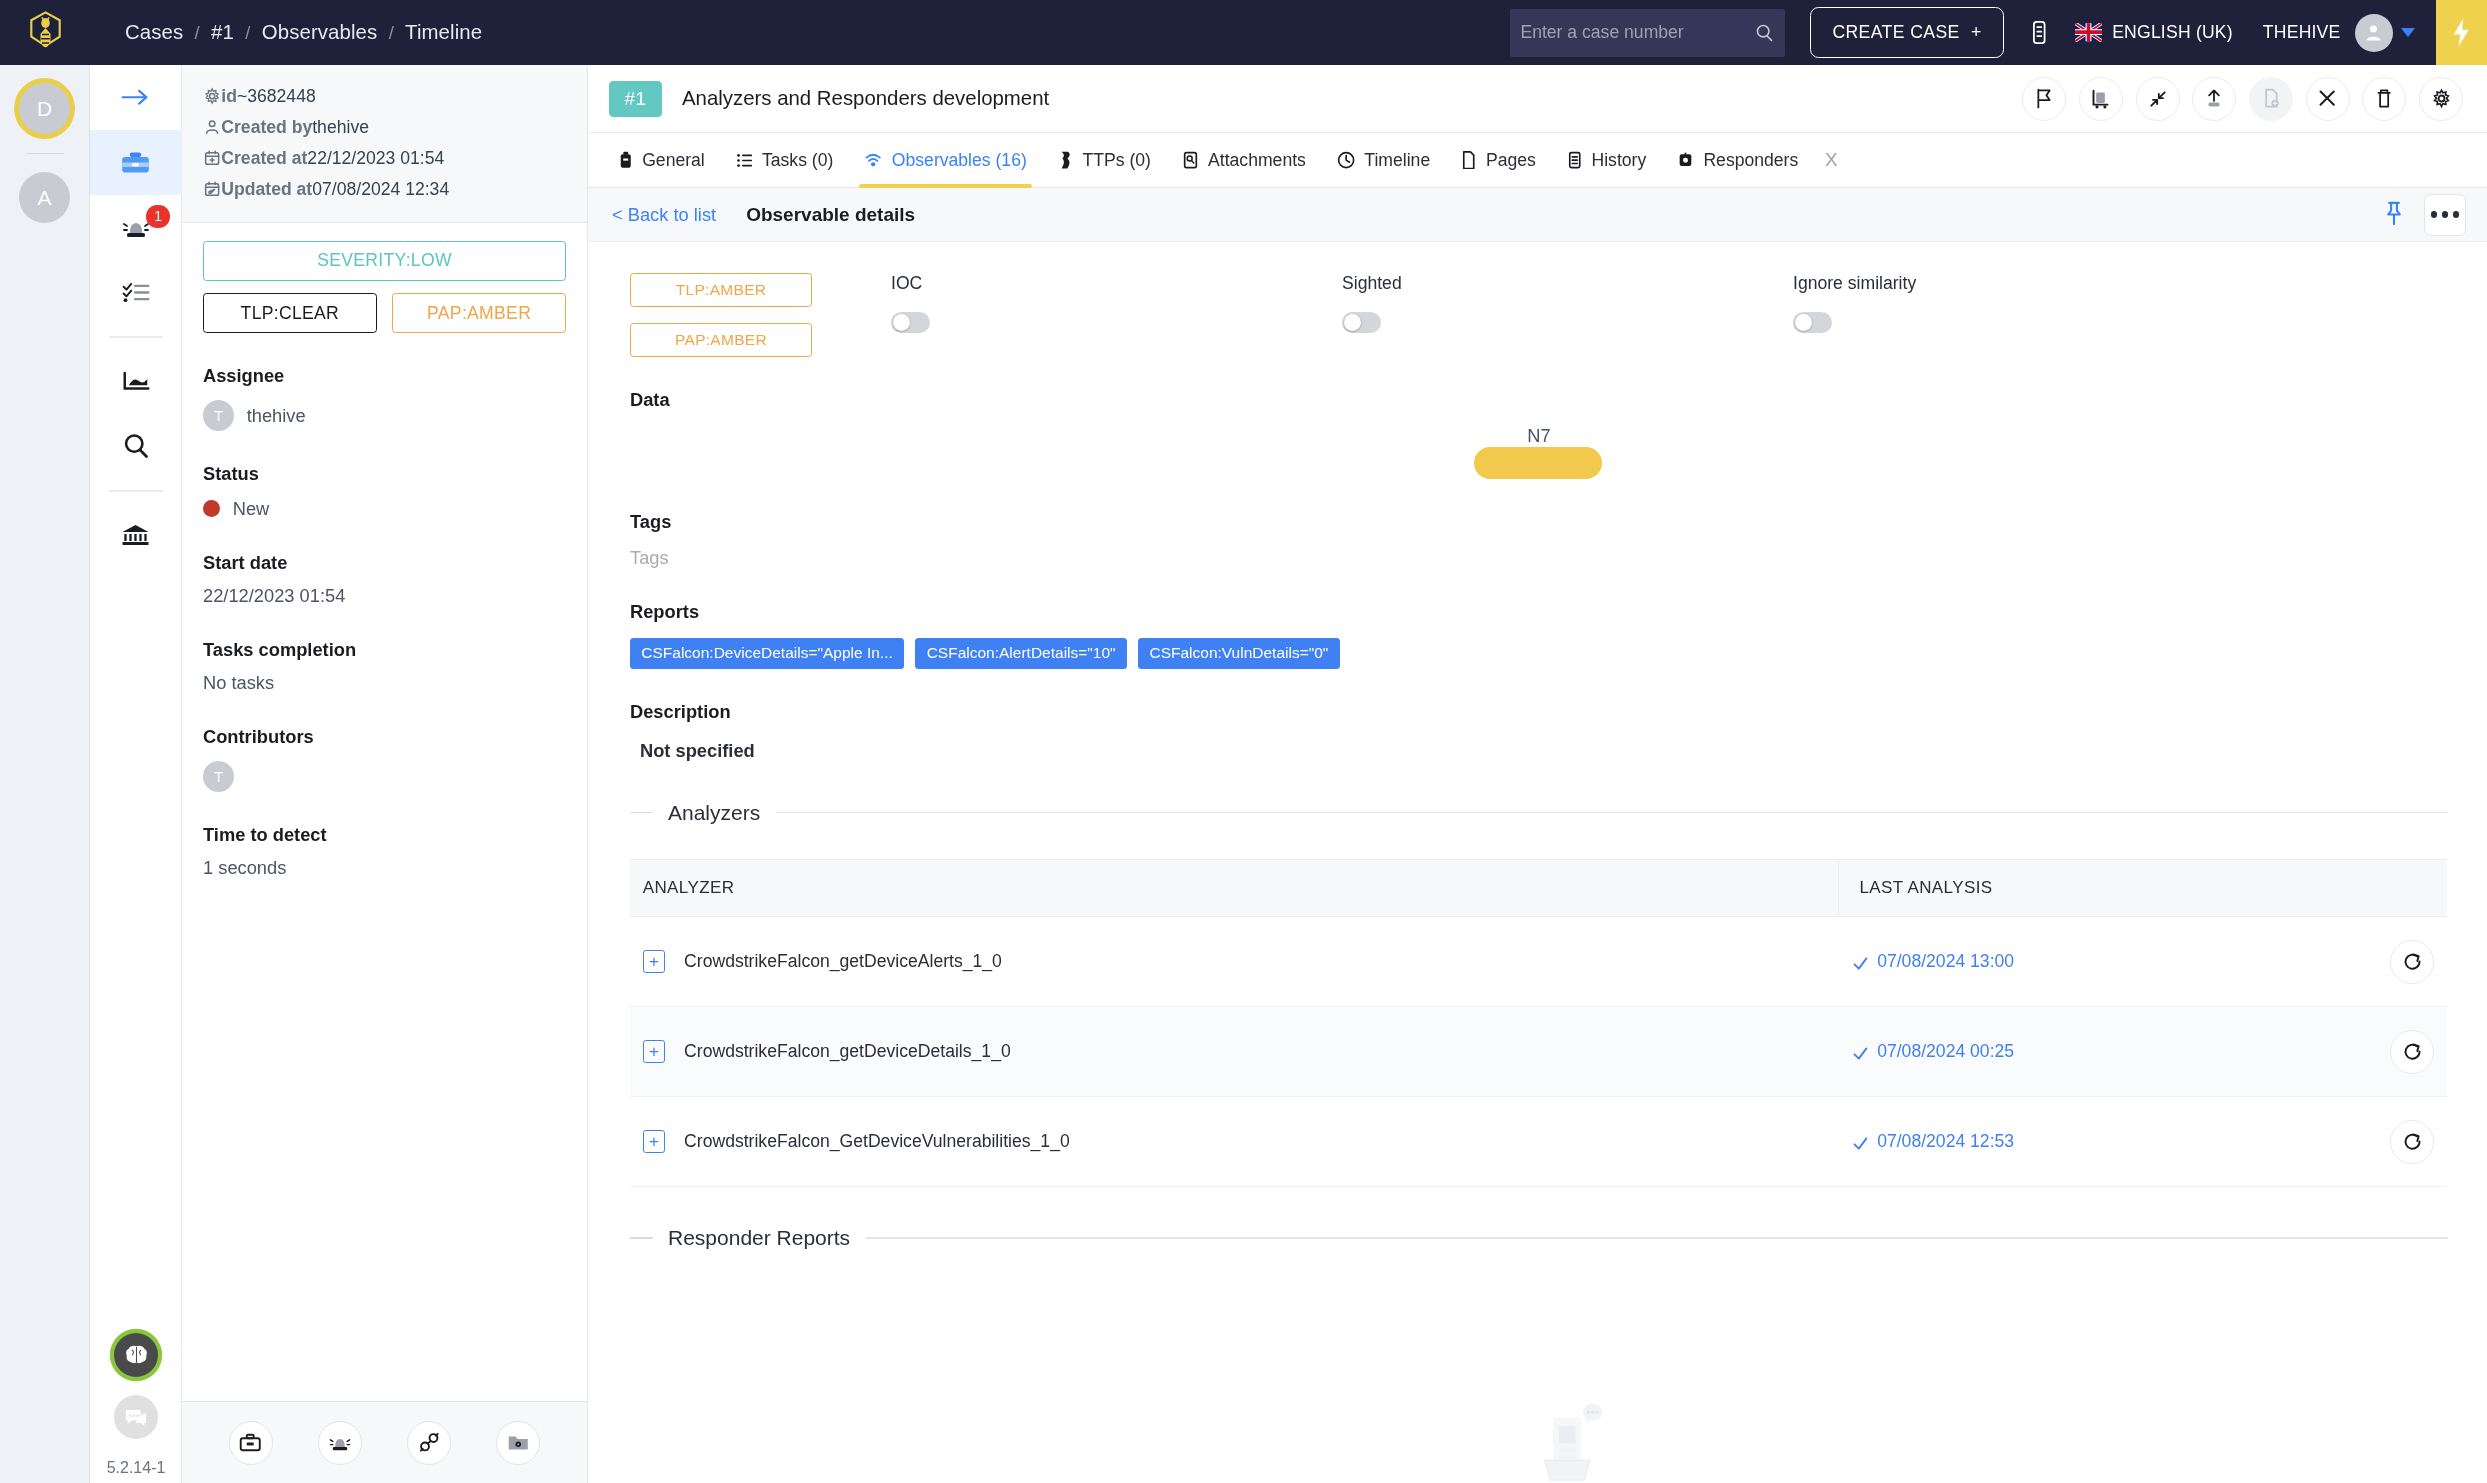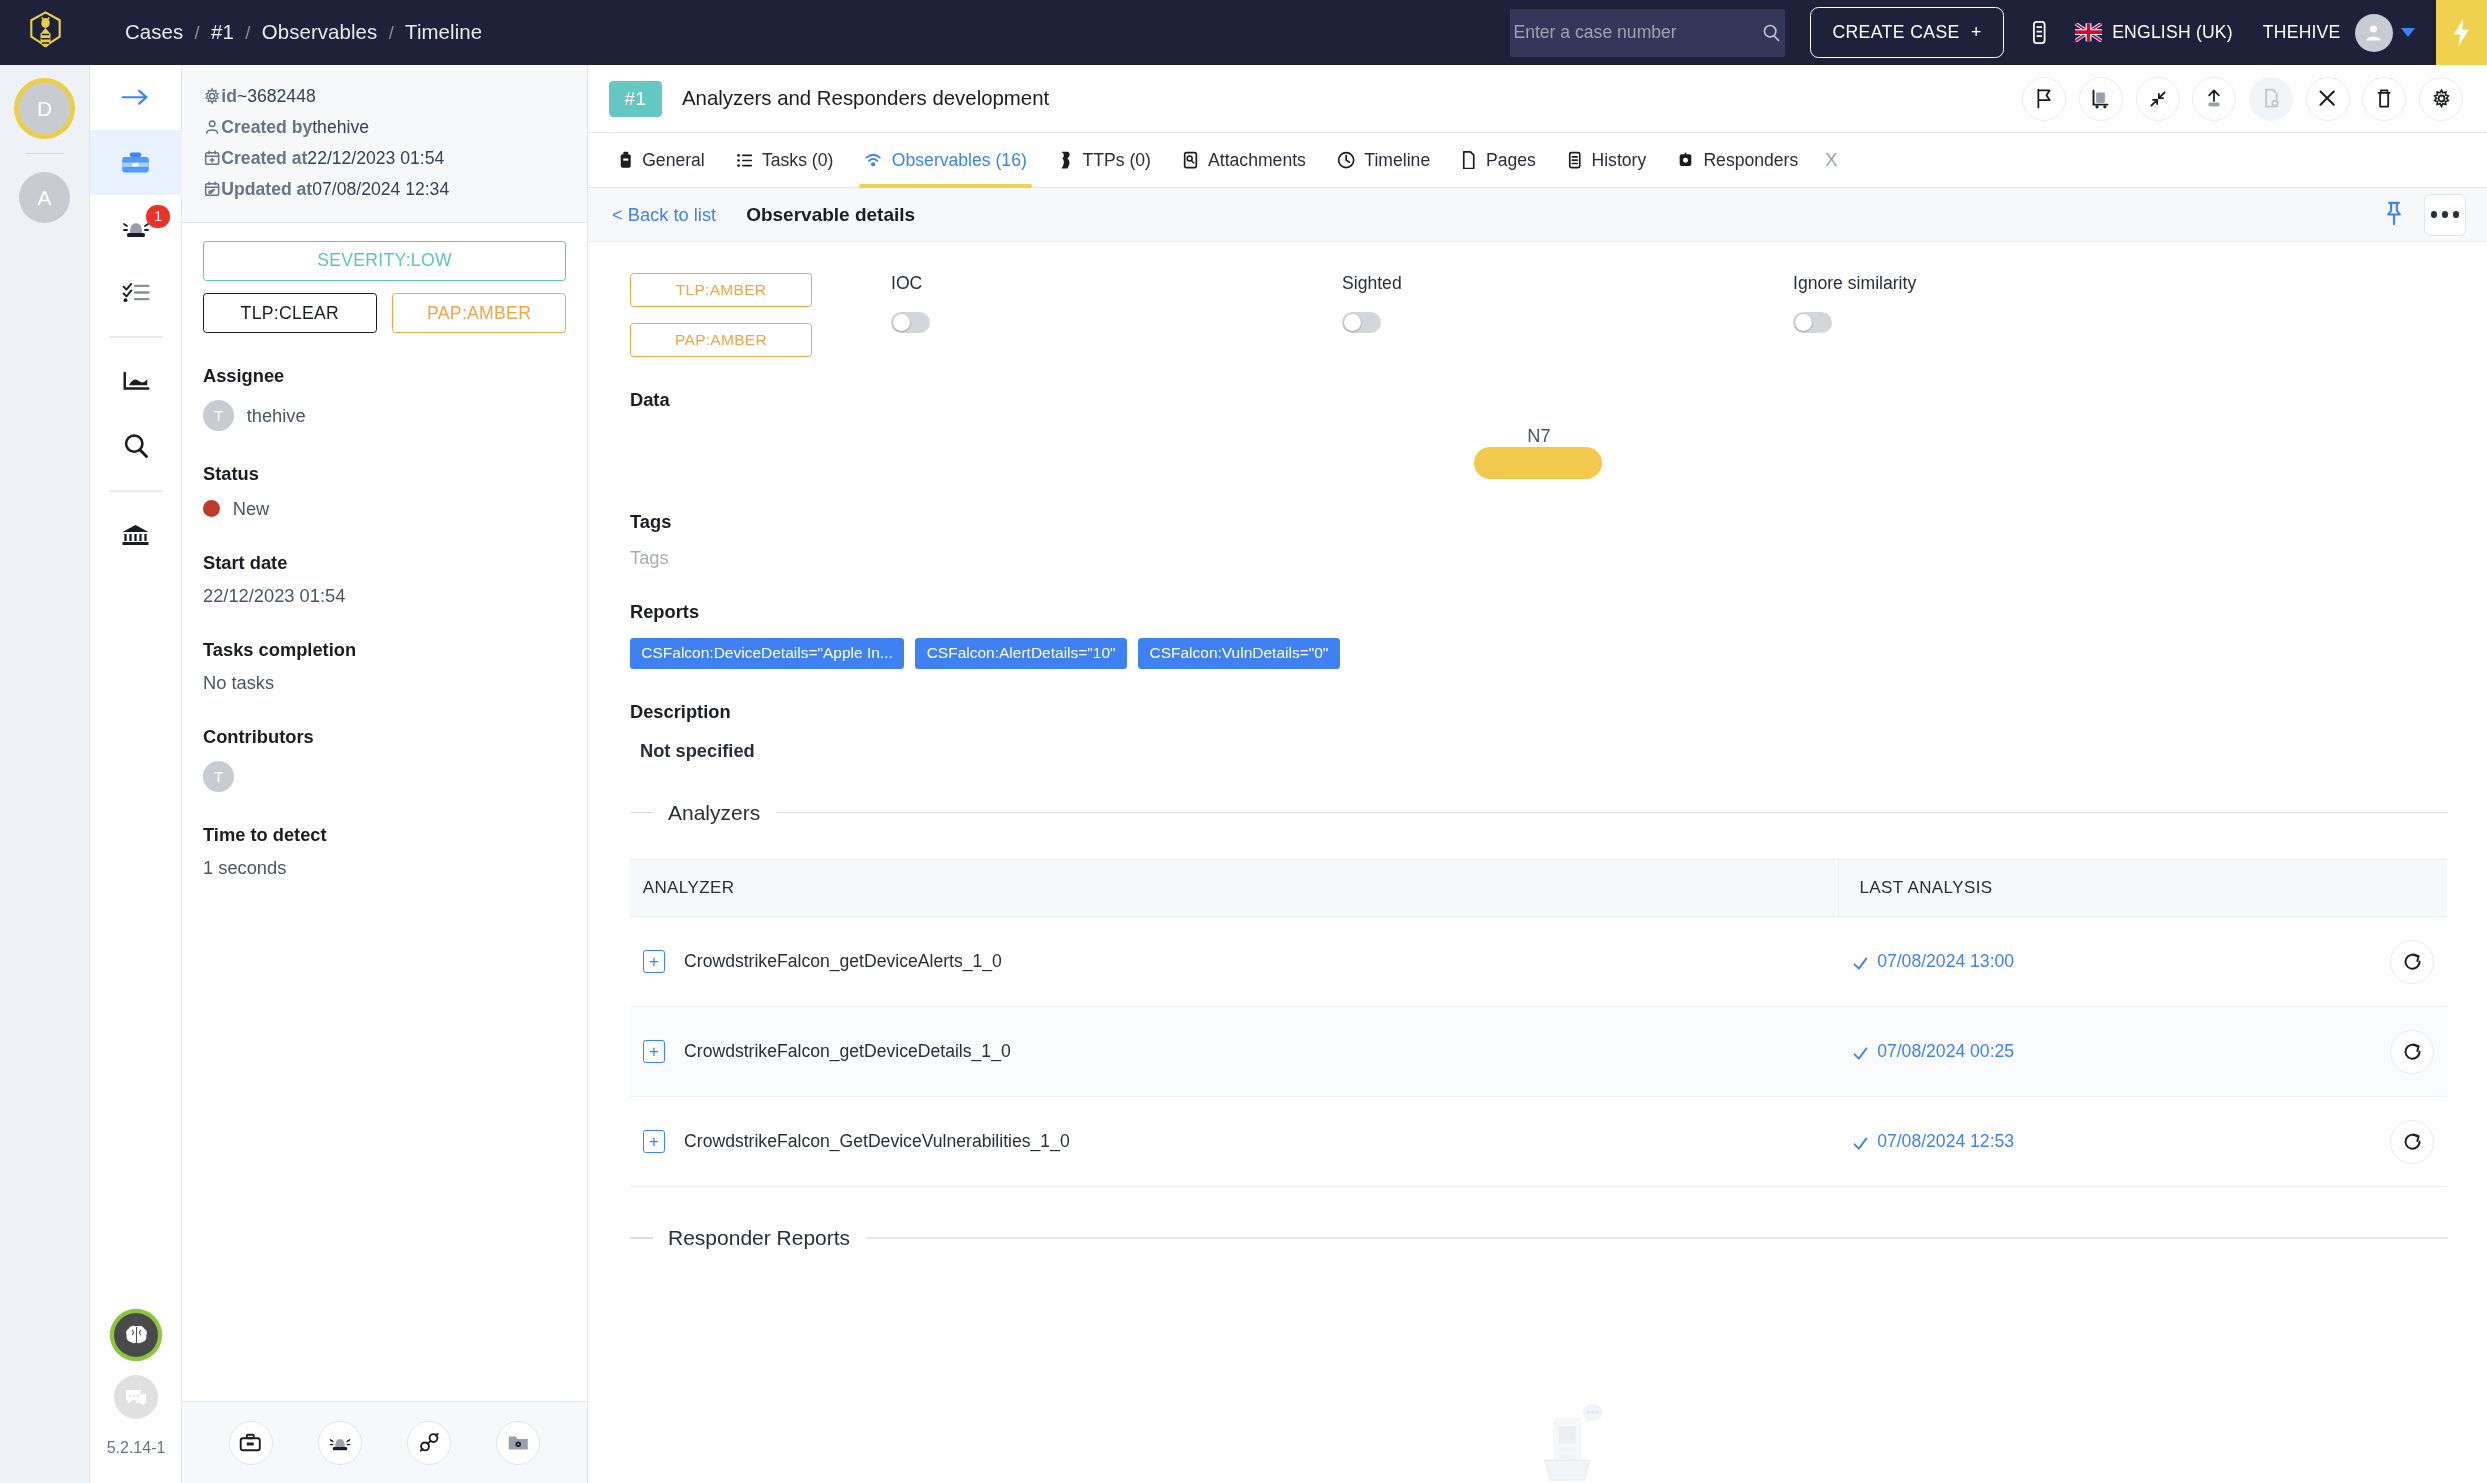--- a/index.html
+++ b/index.html
@@ -25,21 +25,21 @@
     color: #e8e9f0; font-size: 20.4px; margin-left: 35px; letter-spacing: 0.1px;
   }
   .breadcrumb .sep { color: #8d8fa3; font-size: 18.3px; }
   .breadcrumb a { color: #e8e9f0; text-decoration: none; }
   .top-right {
     position: absolute; right: 0; top: 0; height: 65px;
     display: flex; align-items: center; gap: 0;
   }
   .case-search {
     width: 275px; height: 48px; background: #343758;
-    display: flex; align-items: center; padding: 0 3px;
+    display: flex; align-items: center; padding: 0 10px;
     border-radius: 2.1px;
   }
   .case-search input {
     flex: 1; background: transparent; border: none; outline: none;
     color: #d8d9e4; font-size: 17.6px; font-family: "Liberation Sans", sans-serif;
   }
   .case-search input::placeholder { color: #9fa1b4; }
   .create-case {
     margin-left: 25px;
     height: 51px; padding: 0 21px;
@@ -97,21 +97,21 @@
   .nav-item.active { background: #e8f2fe; }
   .nav-div { width: 54px; height: 1.4px; background: #e8eaee; margin: 11.3px 0; }
   .nav-badge {
     position: absolute; top: 10px; right: 11.3px;
     background: #e8322a; color: #fff; font-size: 14px;
     min-width: 24px; height: 22.5px; border-radius: 11.3px;
     display: flex; align-items: center; justify-content: center; padding: 0 5.6px;
   }
   .rail-bottom {
     position: absolute; bottom: 0; left: 0; width: 92px;
-    display: flex; flex-direction: column; align-items: center; padding-bottom: 26px;
+    display: flex; flex-direction: column; align-items: center; padding-bottom: 6px;
   }
   .brain-btn {
     width: 44px; height: 44px; border-radius: 50%;
     background: #4a4a4a; box-shadow: 0 0 0 4.2px #8cc63f;
     display: flex; align-items: center; justify-content: center; cursor: pointer;
   }
   .chat-btn {
     width: 44px; height: 44px; border-radius: 50%;
     background: #e0e0e0; margin-top: 18.3px;
     display: flex; align-items: center; justify-content: center; cursor: pointer;

